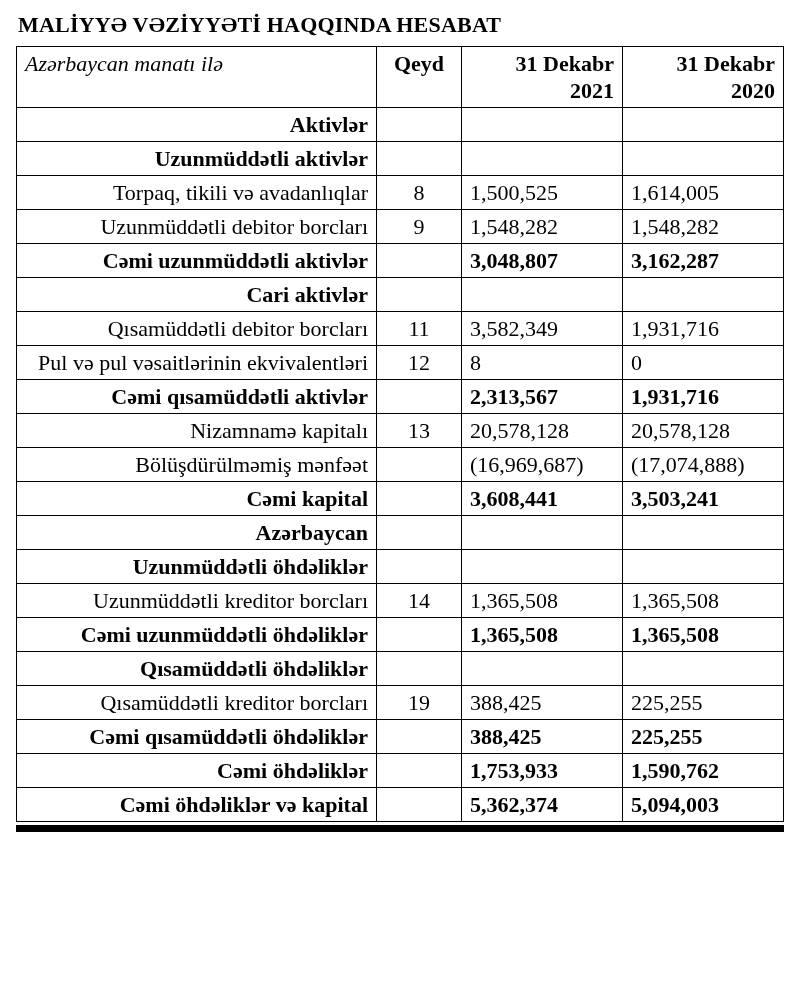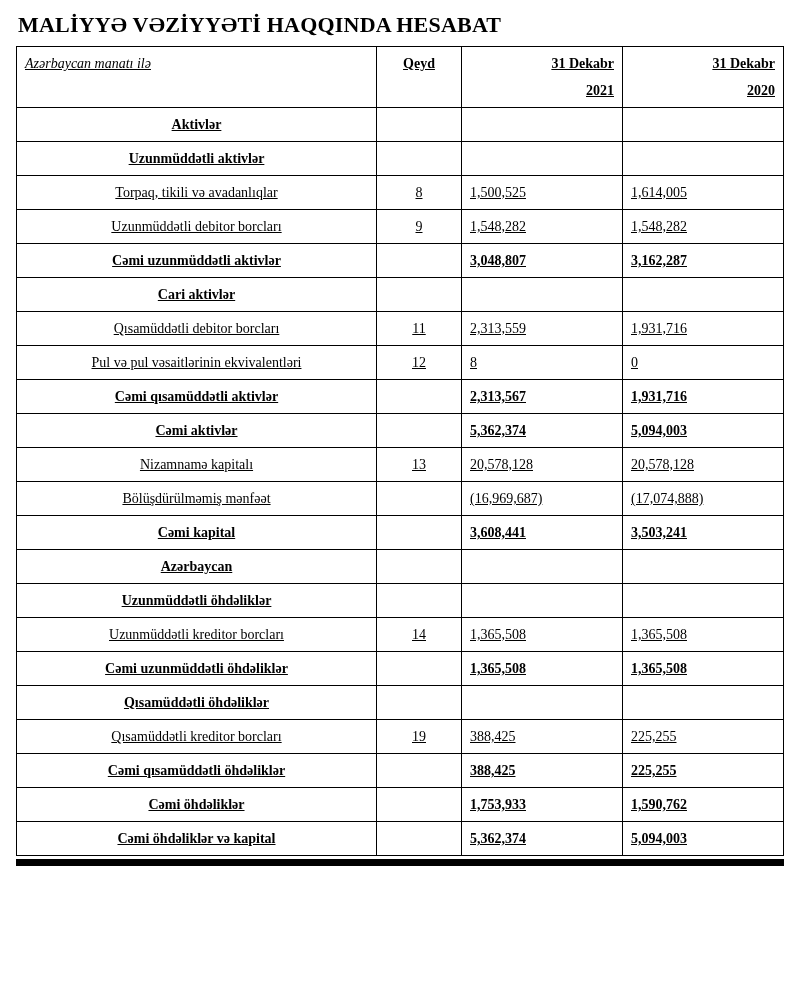--- a/index.html
+++ b/index.html
@@ -19,22 +19,21 @@
   .doc-title {
     font-size: 22px;
     font-weight: bold;
     margin: 2px 0 8px 2px;
     letter-spacing: 0.2px;
   }
   table.statement {
     border-collapse: collapse;
     width: 768px;
     table-layout: fixed;
-    font-size: 14px;
-    text-decoration: underline;
+    font-size: 22px;
   }
   table.statement th,
   table.statement td {
     border: 1px solid #000000;
     vertical-align: top;
     padding: 3px 8px;
     line-height: 27px;
     overflow: hidden;
   }
   col.c-label { width: 360px; }
@@ -57,21 +56,21 @@
   }
   th.h-date {
     font-weight: bold;
     text-align: right;
     padding-right: 12px;
   }
   th.h-date .date-line {
     display: block;
   }
   td.col-label {
-    text-align: center;
+    text-align: right;
     padding-left: 8px;
   }
   td.col-qeyd {
     text-align: center;
   }
   td.col-num {
     text-align: left;
     padding-right: 10px;
   }
   tr.bold td {
@@ -145,41 +144,35 @@
         </tr>
         <tr class="bold">
           <td class="col-label">Cari aktivlər</td>
           <td class="col-qeyd"></td>
           <td class="col-num"></td>
           <td class="col-num"></td>
         </tr>
         <tr>
           <td class="col-label">Qısamüddətli debitor borcları</td>
           <td class="col-qeyd">11</td>
-          <td class="col-num">2,313,559</td>
+          <td class="col-num">3,582,349</td>
           <td class="col-num">1,931,716</td>
         </tr>
         <tr>
           <td class="col-label">Pul və pul vəsaitlərinin ekvivalentləri</td>
           <td class="col-qeyd">12</td>
           <td class="col-num">8</td>
           <td class="col-num">0</td>
         </tr>
         <tr class="bold">
           <td class="col-label">Cəmi qısamüddətli aktivlər</td>
           <td class="col-qeyd"></td>
           <td class="col-num">2,313,567</td>
           <td class="col-num">1,931,716</td>
         </tr>
-        <tr class="bold">
-          <td class="col-label">Cəmi aktivlər</td>
-          <td class="col-qeyd"></td>
-          <td class="col-num">5,362,374</td>
-          <td class="col-num">5,094,003</td>
-        </tr>
         <tr>
           <td class="col-label">Nizamnamə kapitalı</td>
           <td class="col-qeyd">13</td>
           <td class="col-num">20,578,128</td>
           <td class="col-num">20,578,128</td>
         </tr>
         <tr>
           <td class="col-label">Bölüşdürülməmiş mənfəət</td>
           <td class="col-qeyd"></td>
           <td class="col-num">(16,969,687)</td>

